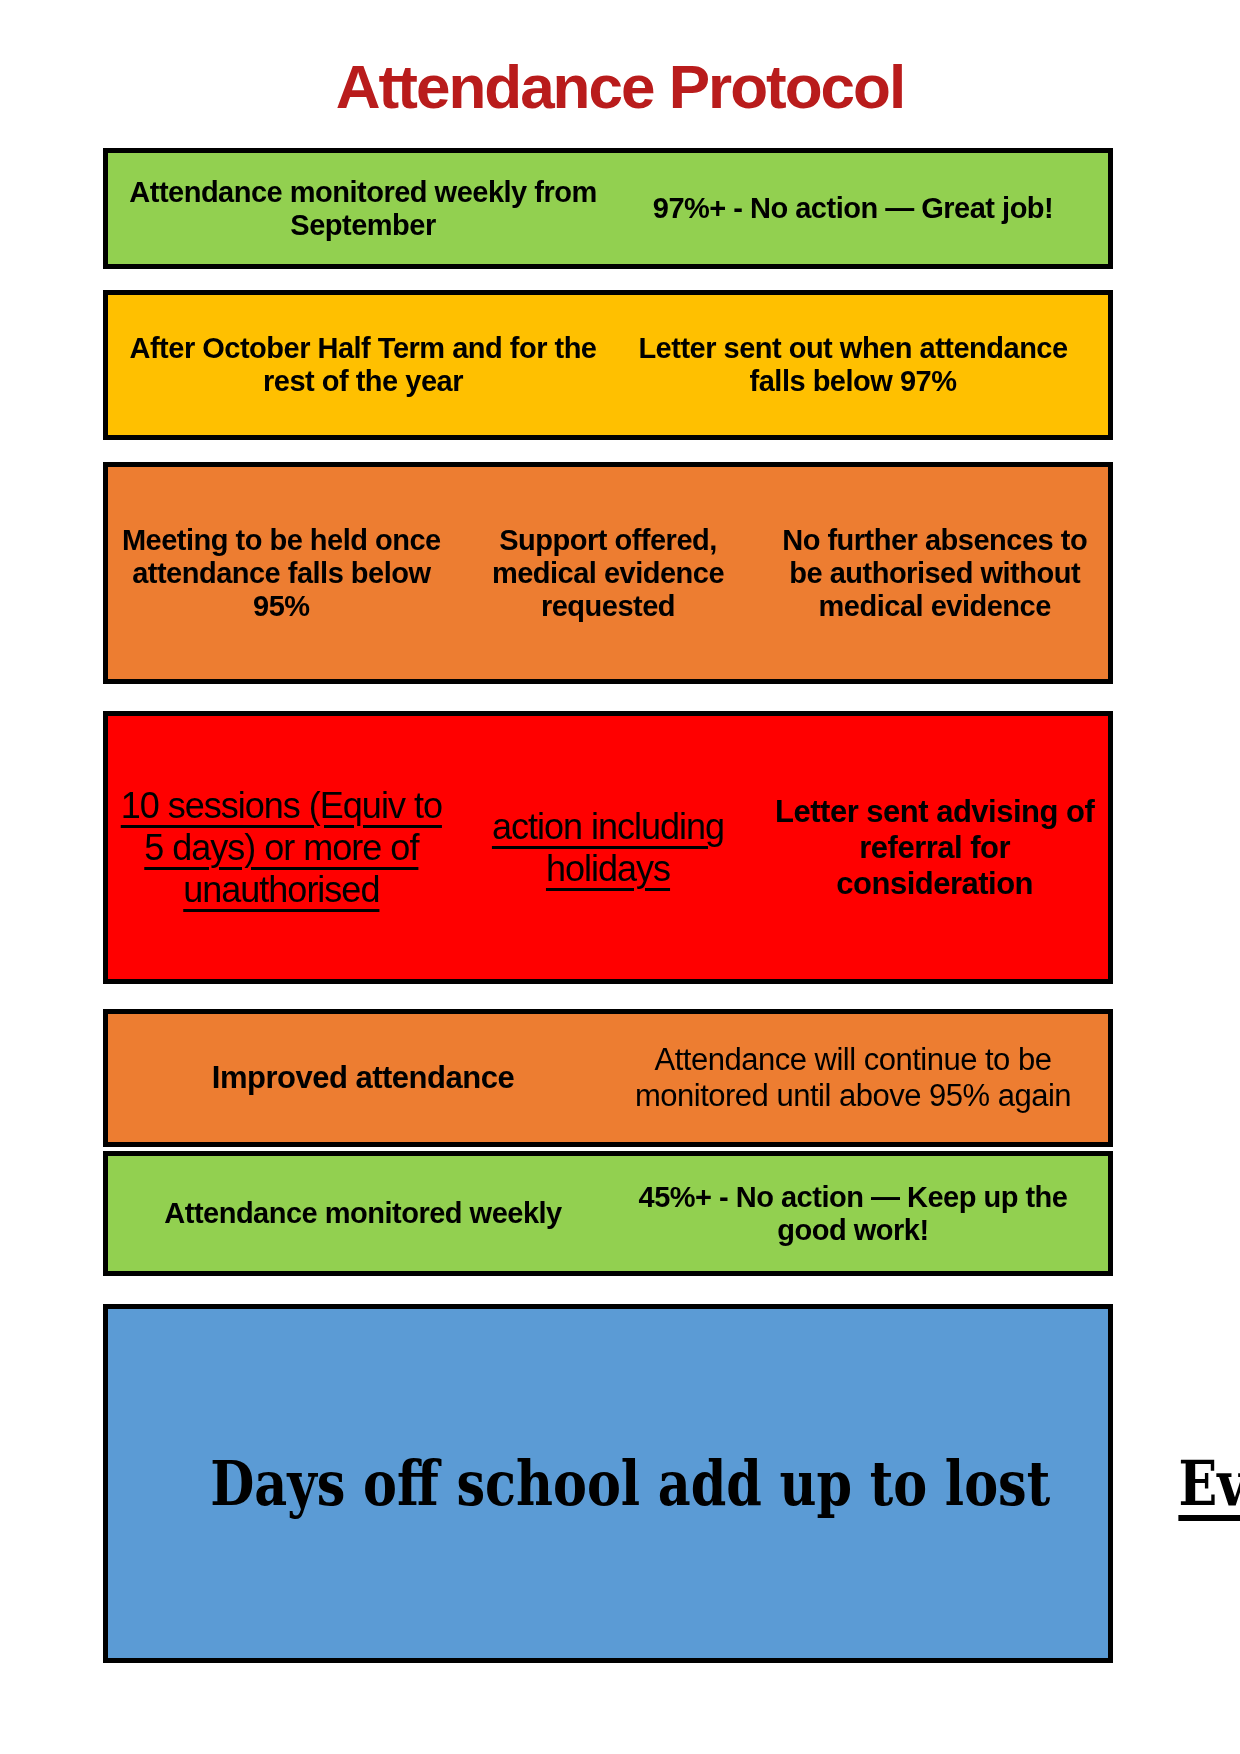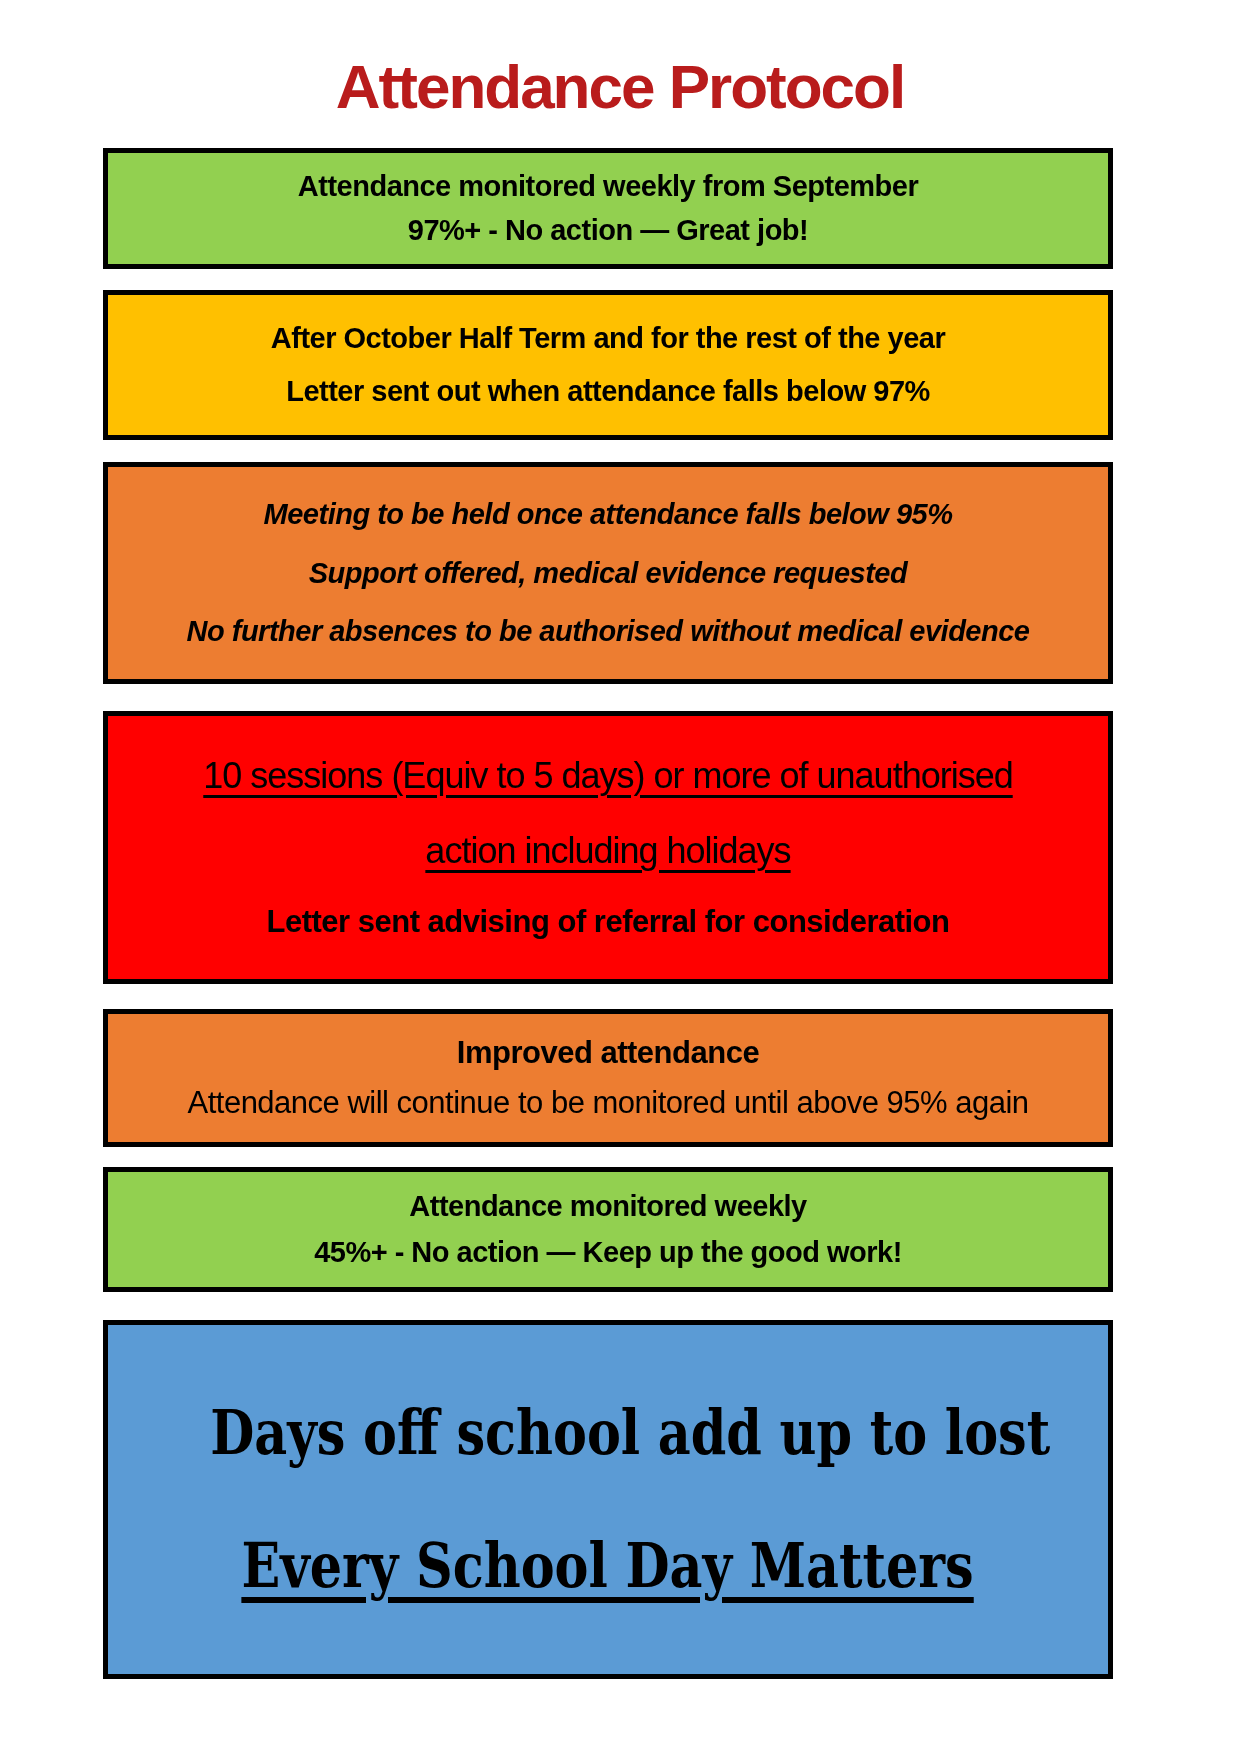--- a/index.html
+++ b/index.html
@@ -10,30 +10,30 @@
   }
   .page-title {
     padding-top:56px; text-align:center;
     font-size:62px; font-weight:bold; letter-spacing:-2px;
     line-height:1.0; color:#b91c1c;
   }
   .stack { margin:30px 0 0 103px; width:1010px; }
   .box {
     box-sizing:border-box; width:1010px;
     border:5px solid #000;
-    display:flex; flex-direction:column; justify-content:space-evenly;
+    display:flex; flex-direction:row; justify-content:space-evenly;
     align-items:center; text-align:center;
     padding:6px 10px;
   }
   .box .line { width:100%; }
   .box-green1  { height:121px; margin-bottom:21px; }
   .box-yellow  { height:150px; margin-bottom:22px; }
-  .box-orange1 { height:222px; margin-bottom:27px;font-style:italic; }
+  .box-orange1 { height:222px; margin-bottom:27px; }
   .box-red     { height:273px; margin-bottom:25px; }
-  .box-orange2 { height:138px; margin-bottom:20px; }
+  .box-orange2 { height:138px; margin-bottom:4px; }
   .box-green2  { height:125px; margin-bottom:28px;text-align:center; }
   .box-blue    { height:359px; }
 
   .t-bold { font-size:29px; font-weight:bold; letter-spacing:-0.5px; }
   .t-red-head {
     font-size:36px; font-weight:normal; letter-spacing:-1px;
     text-decoration:underline; text-decoration-thickness:3px; text-underline-offset:7px;
   }
   .t-red-bold { font-size:31px; font-weight:bold; letter-spacing:-0.5px; }
   .t-orange2-head { font-size:31px; font-weight:bold; letter-spacing:-0.5px; }

